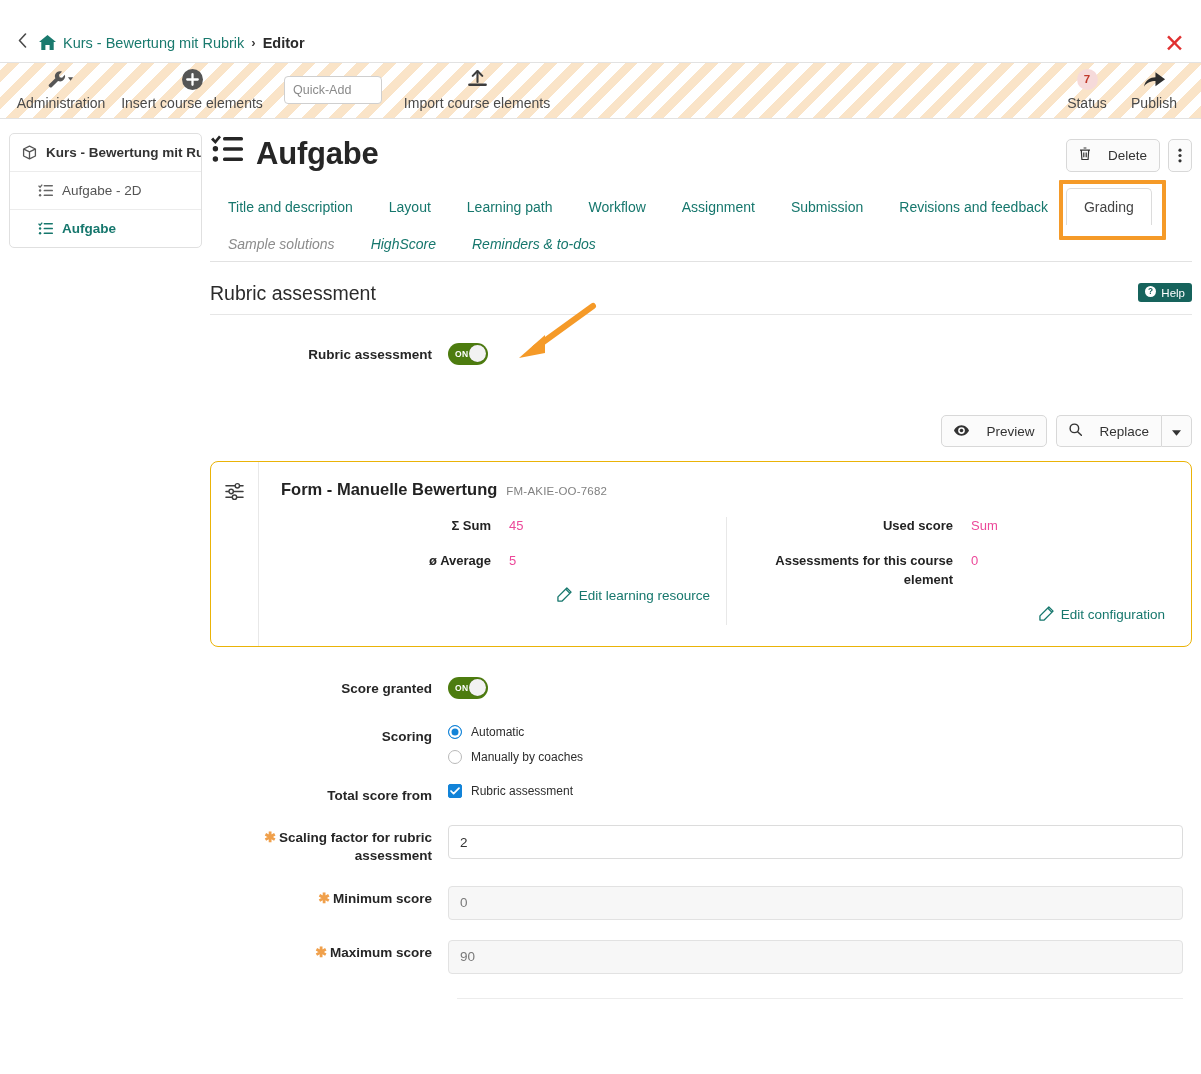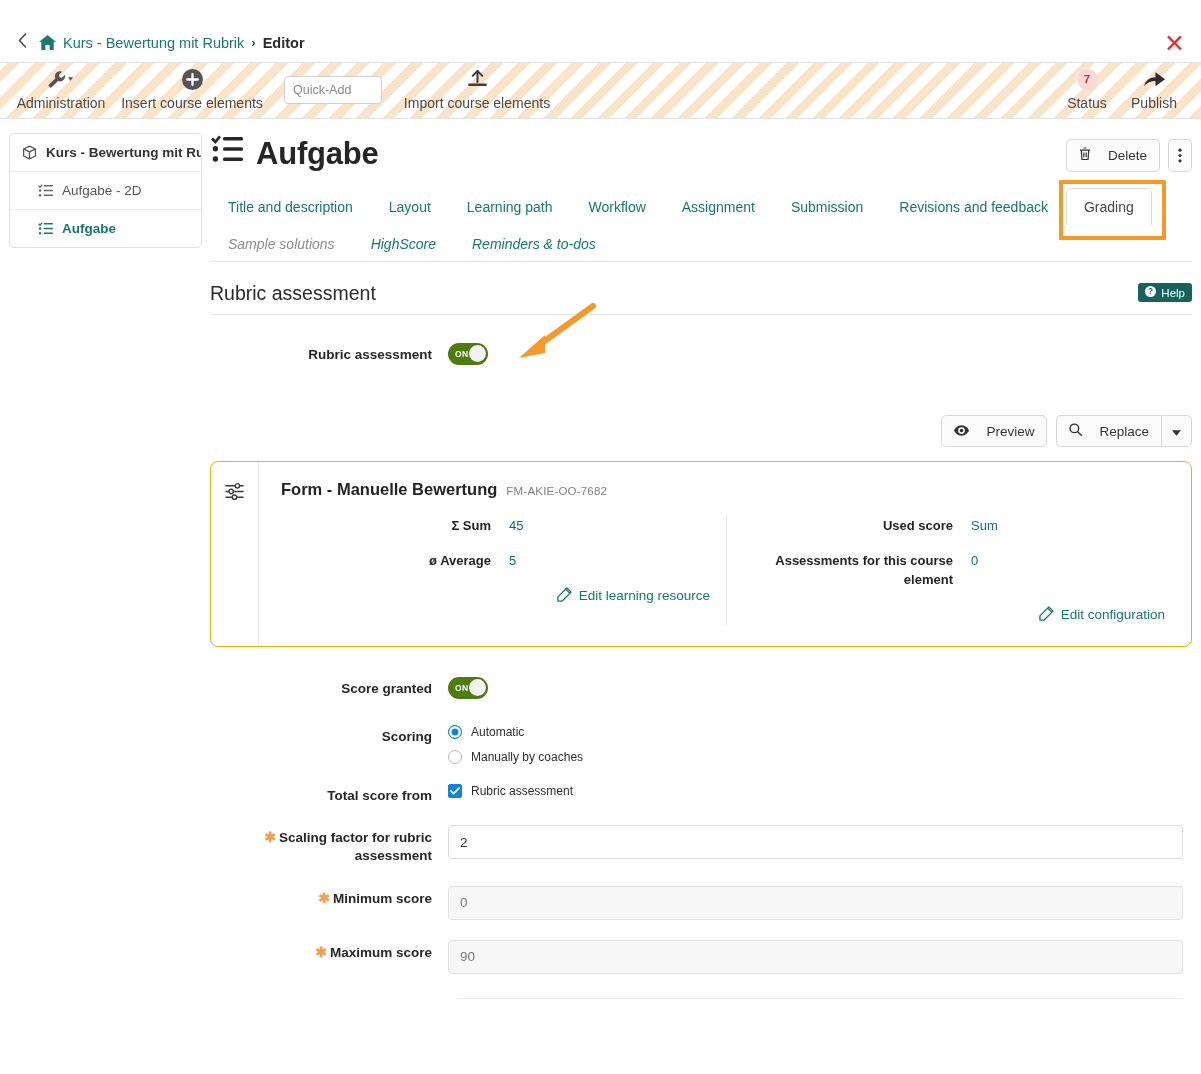--- a/index.html
+++ b/index.html
@@ -194,21 +194,21 @@
   .res-cols { display: flex; margin-top: 18px; }
   .res-col { flex: 1 1 50%; }
   .res-col.right { border-left: 1px solid #e8e8e8; padding-left: 20px; }
   .kv { display: flex; margin-bottom: 16px; }
   .kv .k {
     flex: 0 0 auto; text-align: right;
     font-size: 13px; font-weight: 700; color: #232323; line-height: 1.45;
   }
   .res-col.left .kv .k { width: 228px; padding-right: 18px; }
   .res-col.right .kv .k { width: 224px; padding-right: 18px; }
-  .kv .v { font-size: 13px; color: #0369a1; line-height: 1.45; }
+  .kv .v { font-size: 13px; color: #ec4899; line-height: 1.45; }
   .res-link {
     display: inline-flex; align-items: center; gap: 7px;
     color: #16776d; font-size: 13.5px; cursor: pointer;
   }
   .res-col.left .linkwrap { text-align: right; padding-right: 16px; margin-top: 12px;}
   .res-col.right .linkwrap { text-align: right; padding-right: 6px; margin-top: 12px;}
 
   
   .opt { display: flex; align-items: center; gap: 9px; margin-bottom: 11px; }
   .opt:last-child { margin-bottom: 0; }

